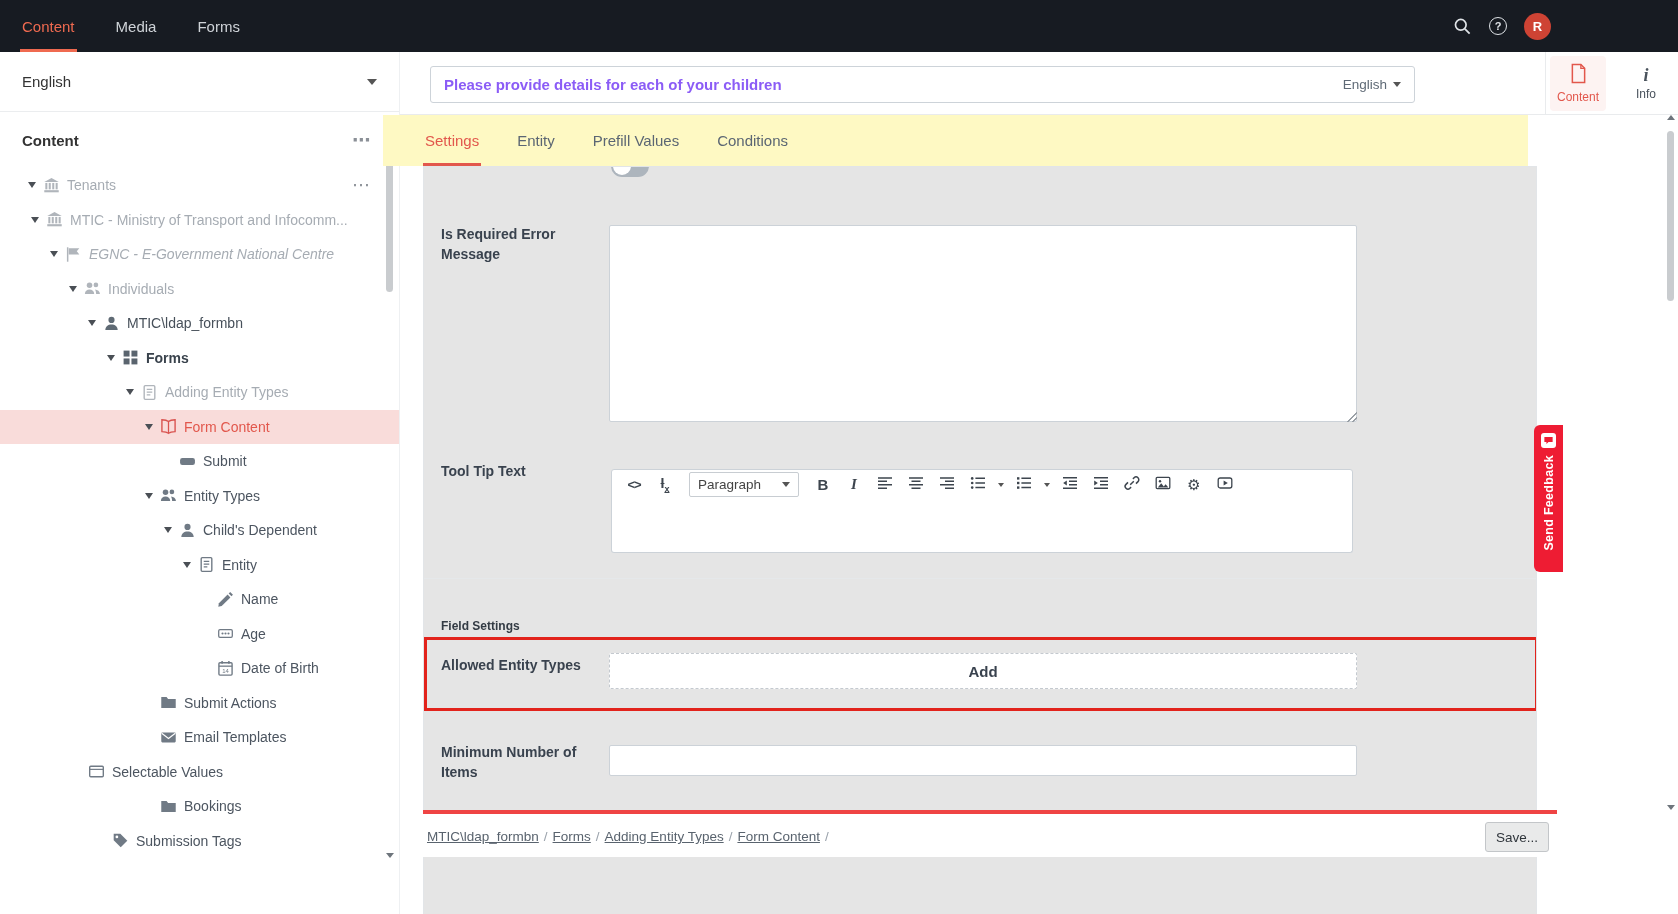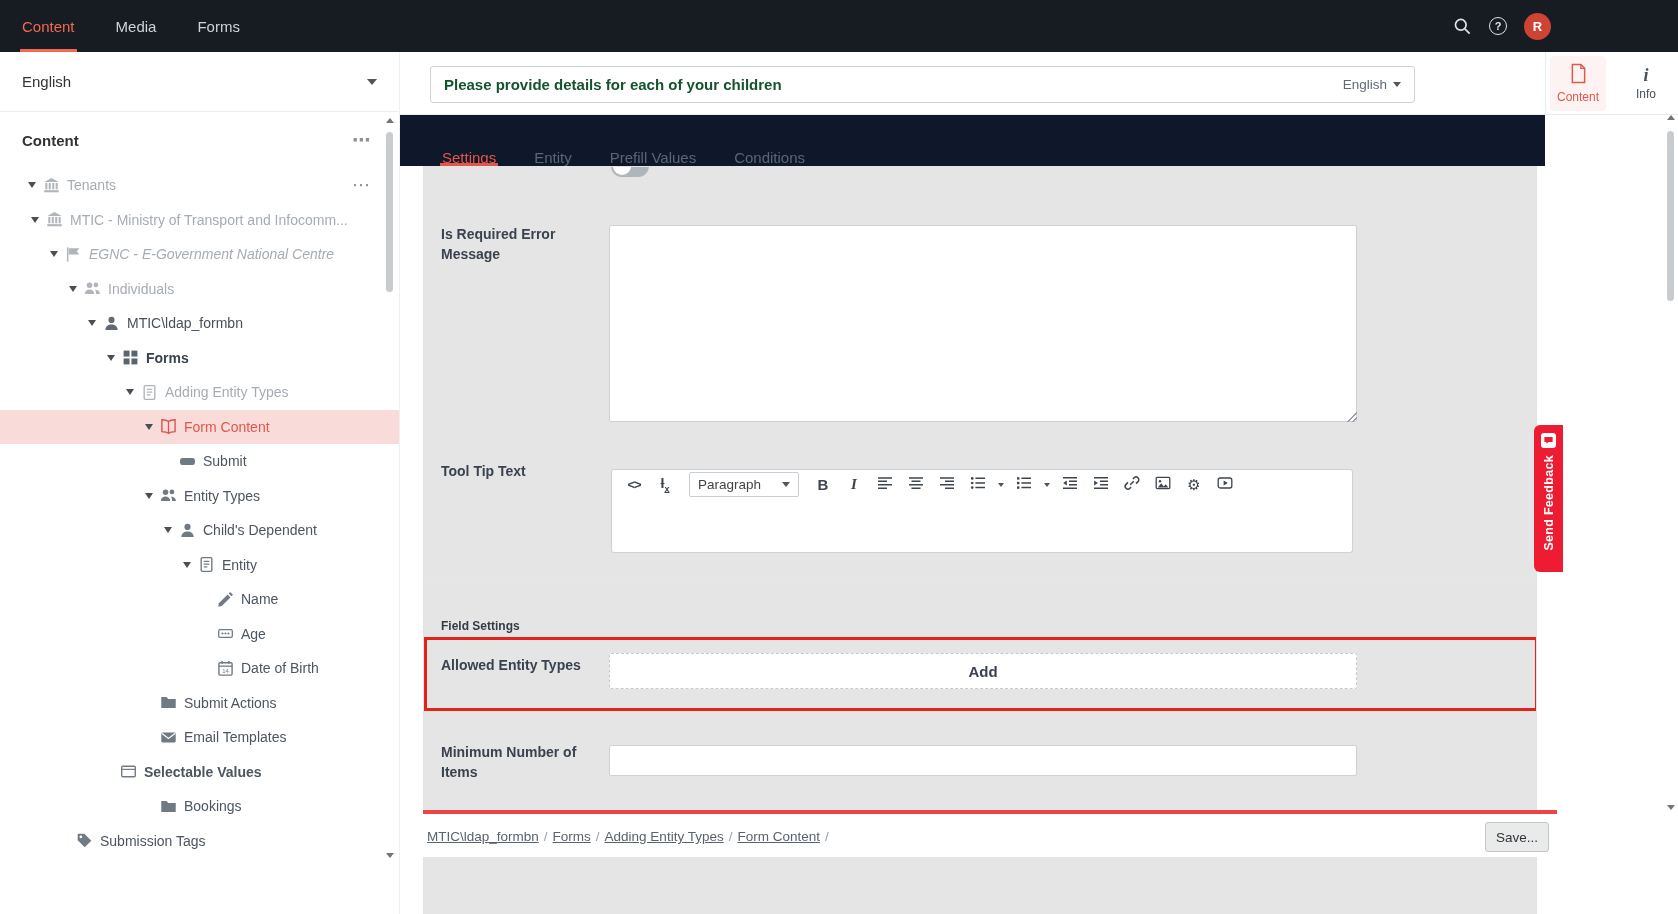--- a/index.html
+++ b/index.html
@@ -45,33 +45,33 @@
   .vscroll{position:absolute;width:12px;display:flex;flex-direction:column;justify-content:space-between;align-items:center;}
   .arr-up{width:0;height:0;border-left:4px solid transparent;border-right:4px solid transparent;border-bottom:5px solid #6e757c;}
   .arr-down{width:0;height:0;border-left:4px solid transparent;border-right:4px solid transparent;border-top:5px solid #6e757c;}
   .vthumb{position:absolute;left:2px;width:7px;border-radius:4px;background:#c9cccf;}
   .sidebar-scroll{right:3px;top:66px;height:740px;}
   .main-scroll{right:1px;top:115px;height:695px;}
 
   
   .main-header{position:absolute;left:400px;top:52px;width:1145px;height:63px;background:#fff;border-bottom:1px solid #e9ebed;}
   .title-field{position:absolute;left:30px;top:14px;width:985px;height:37px;border:1px solid #cdd3d9;border-radius:3px;display:flex;align-items:center;padding:0 13px;background:#fff;}
-  .title-input{flex:1;border:none;outline:none;font-family:inherit;font-weight:bold;font-size:15px;color:#14532d;background:transparent;}
+  .title-input{flex:1;border:none;outline:none;font-family:inherit;font-weight:bold;font-size:15px;color:#8b5cf6;background:transparent;}
   .lang-chip{display:flex;align-items:center;gap:6px;color:#5f6a76;font-size:13.5px;cursor:pointer;}
   .lang-chip .chev-down{border-left-width:4px;border-right-width:4px;border-top-width:5px;}
 
   
   .right-panel{position:absolute;left:1545px;top:52px;width:133px;height:63px;background:#fff;border-left:1px solid #e9ebed;border-bottom:1px solid #e9ebed;display:flex;justify-content:center;gap:12px;}
   .panel-btn{width:56px;height:55px;margin-top:4px;display:flex;flex-direction:column;align-items:center;justify-content:center;gap:3px;border-radius:4px;font-size:12px;cursor:pointer;}
   .panel-btn.active{color:var(--accent);background:#fdf3f2;}
   .panel-btn.inactive{color:#49525c;}
   .info-i{font-family:"Liberation Serif","DejaVu Serif",serif;font-style:italic;font-weight:bold;font-size:18px;line-height:18px;}
 
   
-  .tabs{position:absolute;left:400px;top:115px;width:1145px;height:51px;background:#0f172a;display:flex;padding-left:40px;gap:34px;align-items:flex-end;}
+  .tabs{position:absolute;left:383px;top:115px;width:1145px;height:51px;background:#fef9c3;display:flex;padding-left:40px;gap:34px;}
   .tab{display:flex;align-items:center;font-size:15px;color:#5b6673;position:relative;cursor:pointer;padding:0 2px;}
   .tab.active{color:var(--accent);}
   .tab.active::after{content:"";position:absolute;left:0;right:0;bottom:0;height:3px;background:var(--accent);}
 
   
   .card{position:absolute;left:423px;top:166px;width:1114px;height:832px;background:#e5e5e5;border:1px solid #e2e5e8;overflow:hidden;}
   .toggle{position:absolute;left:187px;top:-12px;width:38px;height:22px;border-radius:11px;background:#adb5bd;cursor:pointer;}
   .toggle-knob{position:absolute;left:2px;top:2px;width:18px;height:18px;border-radius:50%;background:#fff;}
   .fld-label{position:absolute;left:17px;font-weight:bold;font-size:14px;color:#39424e;line-height:1.4;width:150px;}
   .ta-required{position:absolute;left:185px;top:58px;width:748px;height:197px;border:1px solid #ccd2d8;border-radius:2px;resize:none;outline:none;font-family:inherit;font-size:14px;padding:8px;}
@@ -321,40 +321,40 @@
       <div class="tree-row normal" style="padding-left: 145px;">
         <span class="expander hidden"></span>
         <span class="tree-icon">
           <svg viewBox="0 0 16 16">
             <rect x="1.2" y="3.4" width="13.6" height="9.2" rx="1"></rect>
             <path d="m1.6 4 6.4 5 6.4-5" fill="none" stroke="#fff" stroke-width="1.1"></path>
           </svg>
         </span>
         <span class="tree-label">Email Templates</span>
       </div>
-      <div class="tree-row normal" style="padding-left: 105px; font-weight: bold;">
+      <div class="tree-row normal" style="padding-left: 73px;">
         <span class="expander hidden"></span>
         <span class="tree-icon">
           <svg viewBox="0 0 16 16">
             <rect x="1.6" y="3" width="12.8" height="10" rx="1" fill="none" stroke="currentColor" stroke-width="1.3"></rect>
             <path d="M1.6 6h12.8" stroke="currentColor" stroke-width="1.1"></path>
           </svg>
         </span>
         <span class="tree-label">Selectable Values</span>
       </div>
       <div class="tree-row normal" style="padding-left: 145px;">
         <span class="expander hidden"></span>
         <span class="tree-icon">
           <svg viewBox="0 0 16 16">
             <path d="M1.2 2.8h5l1.4 1.8h7.2v8.6H1.2z"></path>
           </svg>
         </span>
         <span class="tree-label">Bookings</span>
       </div>
-      <div class="tree-row normal" style="padding-left: 61px;">
+      <div class="tree-row normal" style="padding-left: 97px;">
         <span class="expander hidden"></span>
         <span class="tree-icon">
           <svg viewBox="0 0 16 16">
             <path d="M1.6 1.6h6.2l6.6 6.6-6.2 6.2-6.6-6.6z"></path>
             <circle cx="4.6" cy="4.6" r="1.3" fill="#fff"></circle>
           </svg>
         </span>
         <span class="tree-label">Submission Tags</span>
       </div>
     </div>

